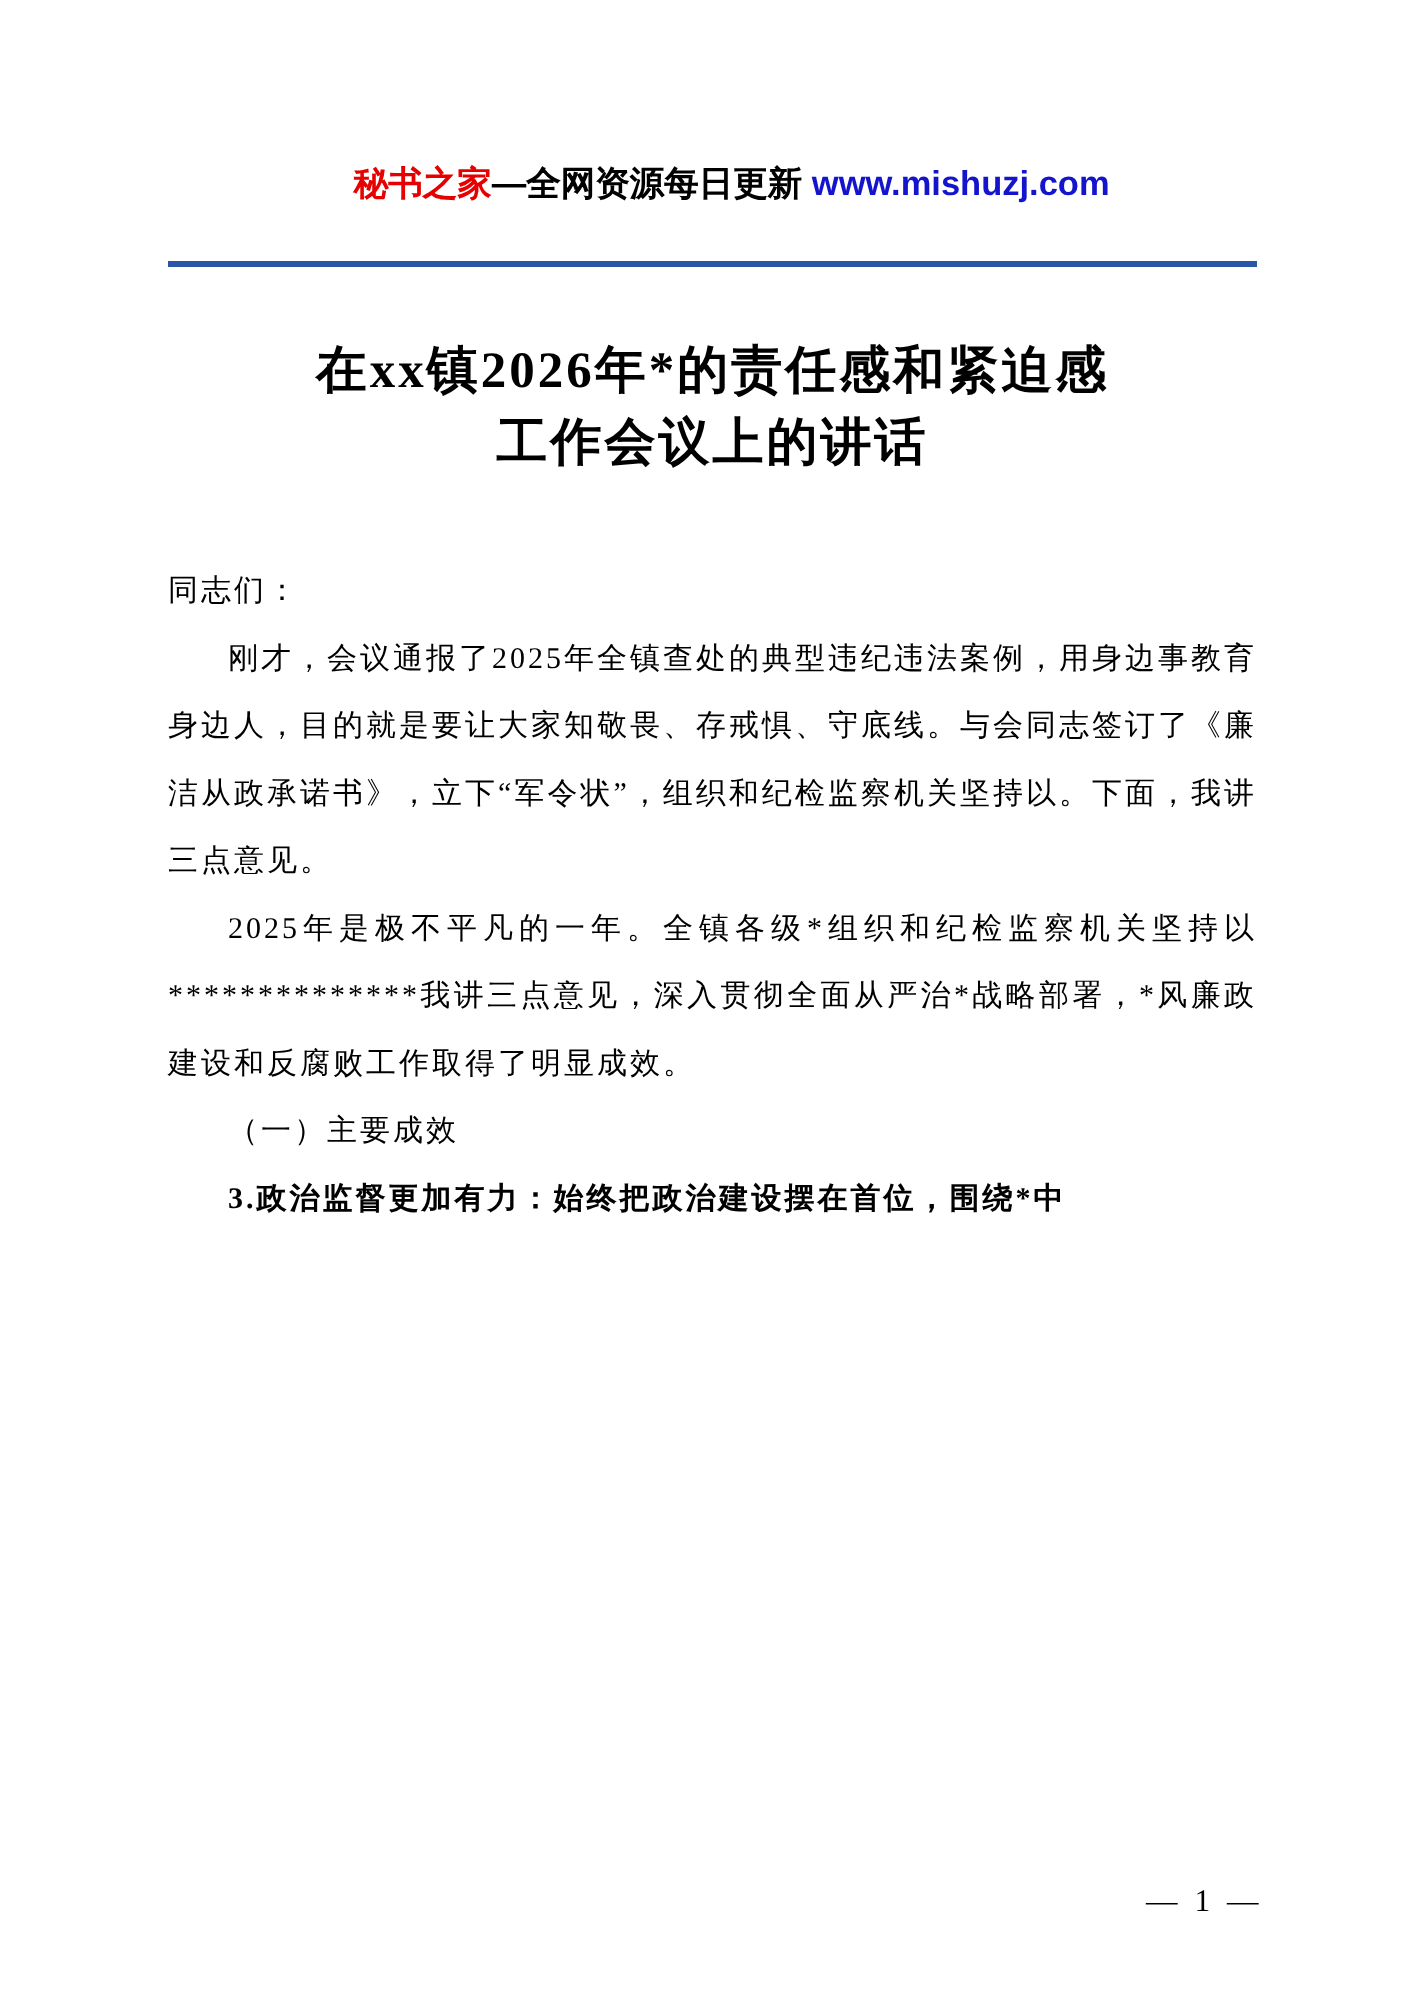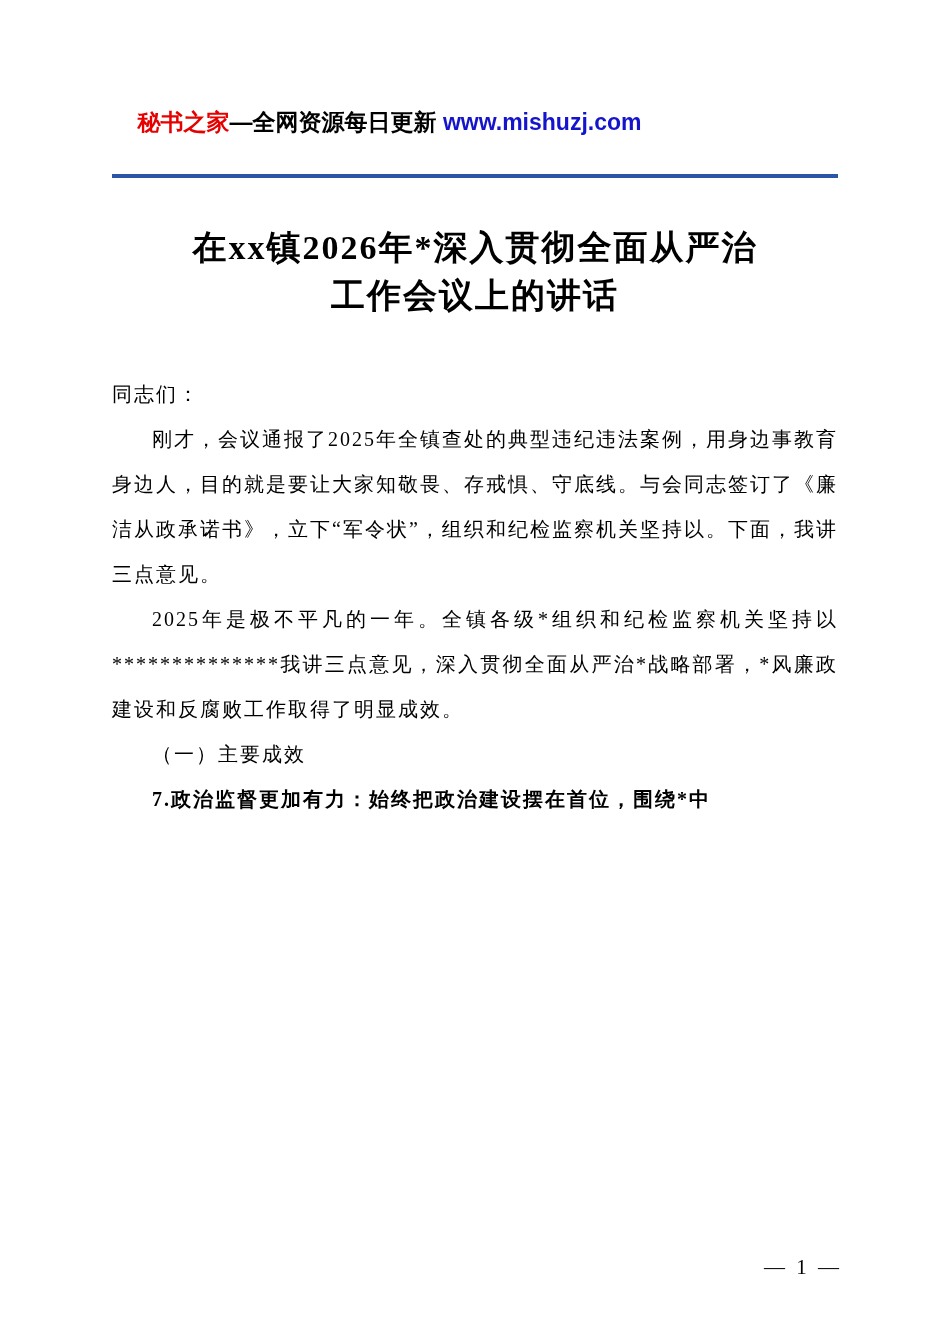--- a/index.html
+++ b/index.html
@@ -15,20 +15,21 @@
     width:950px;
     height:1344px;
     margin:0 auto;
     background:#ffffff;
     padding:80px 112px 60px 112px;
     font-family:"Liberation Serif","DejaVu Serif",serif;
     color:var(--ink);
     overflow:hidden;
   }
   .site-header{
+    text-align:center;
     font-family:"Liberation Sans","DejaVu Sans",sans-serif;
     font-weight:bold;
     font-size:23px;
     line-height:28px;
     white-space:pre-wrap;
   }
   .site-header .brand{color:var(--brand-red);}
   .site-header .tagline{color:#000000;}
   .site-header .url{color:var(--link-blue);text-decoration:none;cursor:pointer;}
   .header-rule{
@@ -72,27 +73,27 @@
 
 <div class="page">
 
   <header class="site-header">
     <span class="brand">秘书之家</span><span class="tagline">—全网资源每日更新 </span><span class="url">www.mishuzj.com</span>
   </header>
 
   <hr class="header-rule">
 
   <h1 class="doc-title">
-    <span class="title-line">在xx镇2026年*深入贯彻全面从严治</span>
+    <span class="title-line">在xx镇2026年*的责任感和紧迫感</span>
     <span class="title-line">工作会议上的讲话</span>
   </h1>
 
   <div class="doc-body">
     <p class="salutation">同志们：</p>
     <p>刚才，会议通报了2025年全镇查处的典型违纪违法案例，用身边事教育身边人，目的就是要让大家知敬畏、存戒惧、守底线。与会同志签订了《廉洁从政承诺书》，立下“军令状”，组织和纪检监察机关坚持以。下面，我讲三点意见。</p>
     <p>2025年是极不平凡的一年。全镇各级*组织和纪检监察机关坚持以**************我讲三点意见，深入贯彻全面从严治*战略部署，*风廉政建设和反腐败工作取得了明显成效。</p>
     <p>（一）主要成效</p>
-    <p class="heading">7.政治监督更加有力：始终把政治建设摆在首位，围绕*中</p>
+    <p class="heading">3.政治监督更加有力：始终把政治建设摆在首位，围绕*中</p>
   </div>
 
   <div class="page-number">— 1 —</div>
 
 </div>
 
 </body></html>

